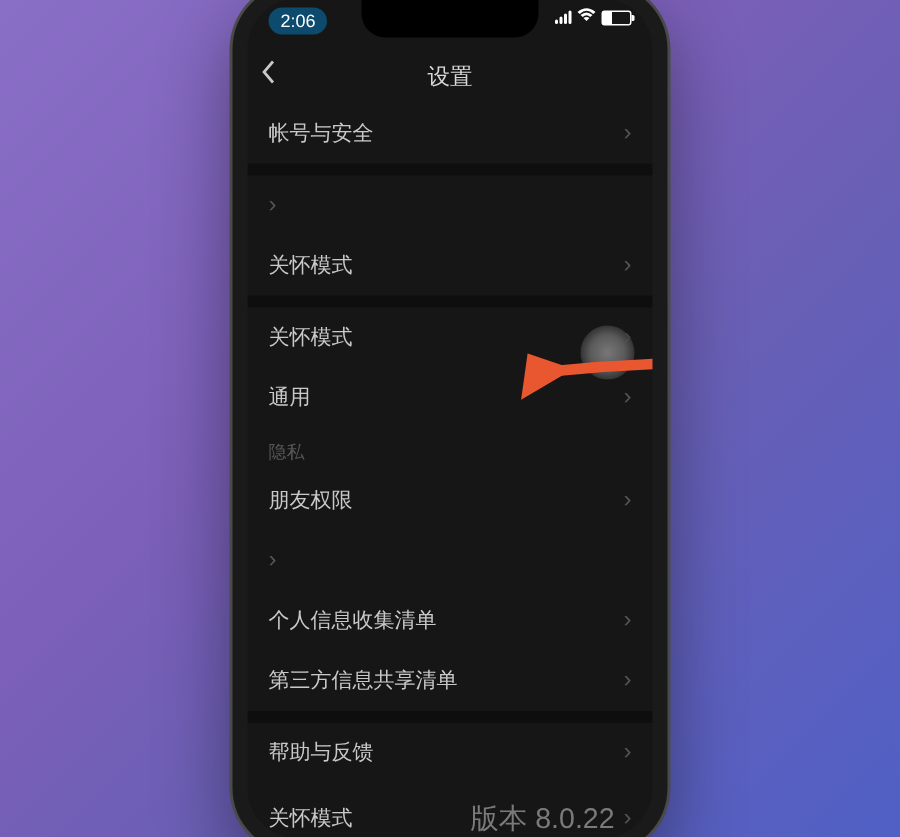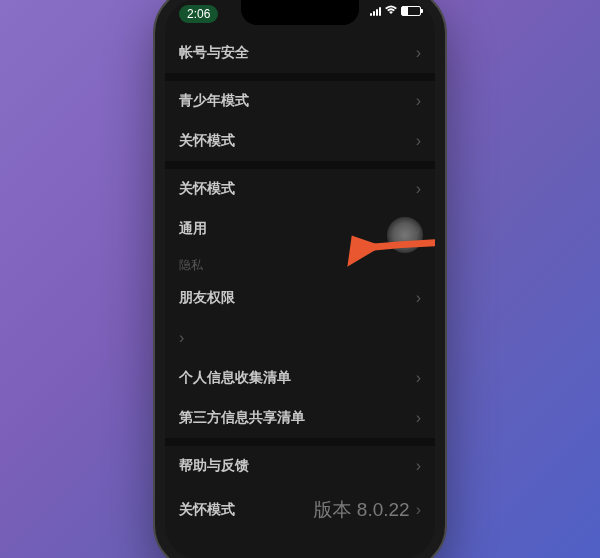--- a/index.html
+++ b/index.html
@@ -37,21 +37,21 @@
     .status-bar {
       height: 34px;
       display: flex;
       align-items: flex-start;
       padding: 6px 14px 0;
       justify-content: space-between;
       color: #fff;
       font-size: 12px;
     }
     .time-pill {
-      background: #14532d;
+      background: #0c4a6e;
       border-radius: 12px;
       padding: 2px 8px;
       font-size: 12px;
       font-weight: 500;
       color: #fff;
     }
     .status-right {
       display: flex;
       align-items: center;
       gap: 3px;
@@ -86,21 +86,21 @@
       color: #bfbfbf;
       font-size: 14px;
     }
     .row {
       display: flex;
       align-items: center;
       padding: 11px 14px;
       position: relative;
       min-height: 38px;
     }
-    .row-label { flex: 1; color: #c9c9c9; font-weight: bold; }
+    .row-label { flex: 1; color: #c9c9c9; }
     .row-value { color: #7a7a7a; font-size: 19px; margin-right: 6px; }
     .chevron { color: #555; font-size: 16px; }
     .section-gap { height: 8px; background: #0e0e0e; }
     .section-header {
       padding: 8px 14px 4px;
       font-size: 12px;
       color: #555;
     }
     .assistive-touch {
       position: absolute;
@@ -140,32 +140,39 @@
         <svg width="14" height="10" viewBox="0 0 14 10">
             <path d="M7 9 L5 7 Q7 5.5 9 7 Z M3 5 Q7 1.5 11 5 L9.5 6.3 Q7 4 4.5 6.3 Z M1 3 Q7 -2 13 3 L11.5 4.3 Q7 0 2.5 4.3 Z" fill="#fff"></path>
           </svg>
       </div>
       <div class="battery">
           <div class="battery-fill"></div>
         </div>
     </div>
   </div>
 
+  <div class="nav-bar">
+    <div class="back-btn">
+      <svg width="12" height="18" viewBox="0 0 12 18">
+          <path d="M9 2 L3 9 L9 16" stroke="#c9c9c9" stroke-width="1.8" fill="none"></path>
+        </svg>
+    </div>
+    <div class="nav-title">设置</div>
+  </div>
 
   <div class="list">
 
     <div class="row">
       <span class="row-label">帐号与安全</span>
       <span class="chevron">›</span>
     </div>
 
     <div class="section-gap"></div>
 
     <div class="row">
-      <span class="row-label">青少年模式</span>
       <span class="chevron">›</span>
     </div>
     <div class="row">
       <span class="row-label">关怀模式</span>
       <span class="chevron">›</span>
     </div>
 
     <div class="section-gap"></div>
 
     <div class="row">

